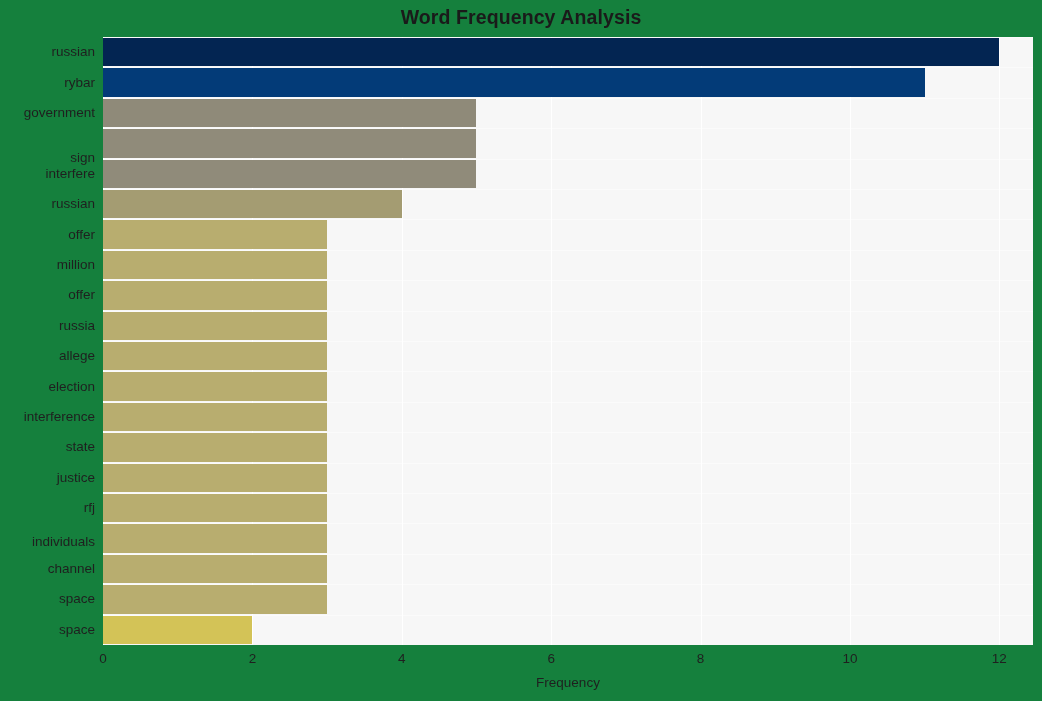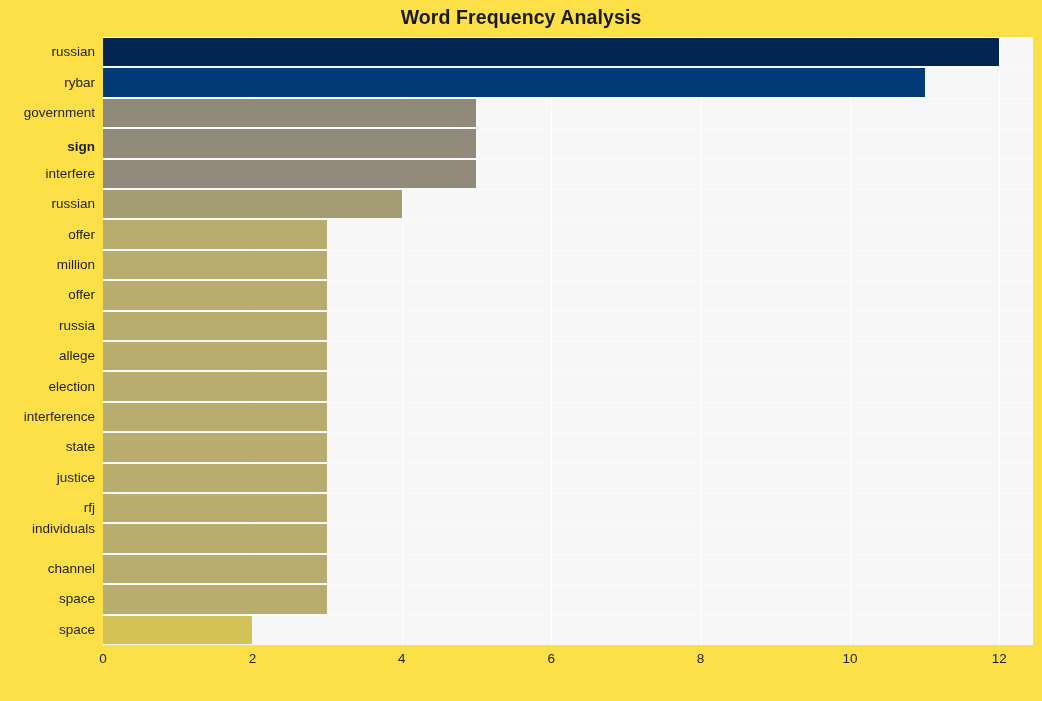--- a/index.html
+++ b/index.html
@@ -10,21 +10,21 @@
   body {
     width: 1042px;
     height: 701px;
     font-family: "Liberation Sans", sans-serif;
     overflow: hidden;
   }
   #figure {
     position: relative;
     width: 1042px;
     height: 701px;
-    background: #fde047;
+    background: #15803d;
   }
   #chart-title {
     position: absolute;
     left: 0;
     top: 6px;
     width: 1042px;
     text-align: center;
     font-size: 19.5px;
     font-weight: bold;
     color: #1a1a1a;
@@ -206,43 +206,44 @@
       </div>
       <div class="bar-row" style="top: 578.55px; width: 930px;">
         <div class="bar" title="media: 2" style="width: 149.398px; background: rgb(211, 195, 87);"></div>
       </div>
     </div>
 
   <div id="y-labels">
       <div class="y-label" style="top: 8.2px;">russian</div>
       <div class="y-label" style="top: 38.6px;">rybar</div>
       <div class="y-label" style="top: 69px;">government</div>
-      <div class="y-label" style="top: 103px; font-weight: bold;">sign</div>
+      <div class="y-label" style="top: 114px;">sign</div>
       <div class="y-label" style="top: 129.8px; padding-left: 46px;">interfere</div>
       <div class="y-label" style="top: 160.2px;">russian</div>
       <div class="y-label" style="top: 190.6px;">offer</div>
       <div class="y-label" style="top: 221px;">million</div>
       <div class="y-label" style="top: 251.4px;">offer</div>
       <div class="y-label" style="top: 281.8px;">russia</div>
       <div class="y-label" style="top: 312.2px;">allege</div>
       <div class="y-label" style="top: 342.6px;">election</div>
       <div class="y-label" style="top: 373px;">interference</div>
       <div class="y-label" style="top: 403.4px;">state</div>
       <div class="y-label" style="top: 433.8px;">justice</div>
       <div class="y-label" style="top: 464.2px;">rfj</div>
-      <div class="y-label" style="top: 485px;">individuals</div>
+      <div class="y-label" style="top: 498px;">individuals</div>
       <div class="y-label" style="top: 525px;">channel</div>
       <div class="y-label" style="top: 555.4px;">space</div>
       <div class="y-label" style="top: 585.8px;">space</div>
     </div>
 
   <div id="x-labels">
       <div class="x-label" style="left: 103px;">0</div>
       <div class="x-label" style="left: 252.398px;">2</div>
       <div class="x-label" style="left: 401.795px;">4</div>
       <div class="x-label" style="left: 551.193px;">6</div>
       <div class="x-label" style="left: 700.59px;">8</div>
       <div class="x-label" style="left: 849.988px;">10</div>
       <div class="x-label" style="left: 999.386px;">12</div>
     </div>
 
+  <div id="x-axis-title">Frequency</div>
 
 </div>
 
 </body></html>

